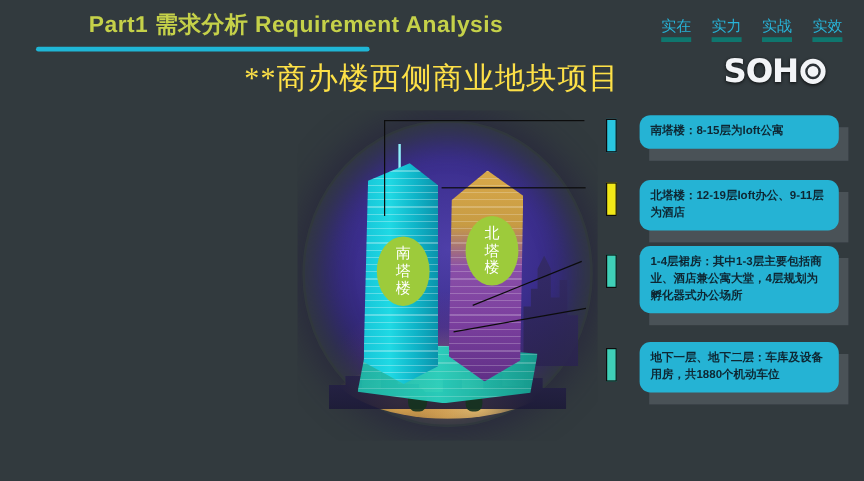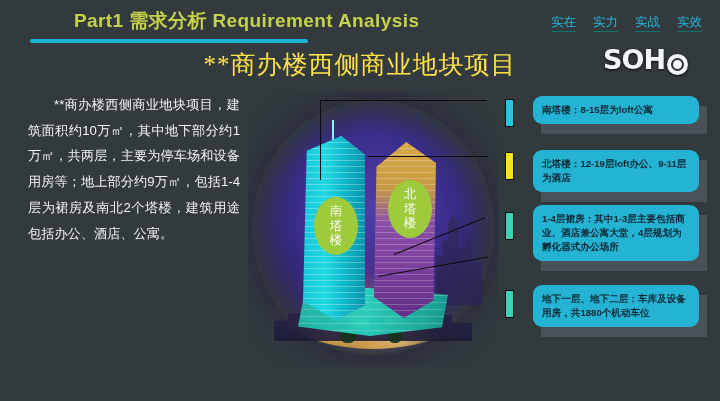--- a/index.html
+++ b/index.html
@@ -19,28 +19,28 @@
   }
   .sec-underline{
     position:absolute;left:30px;top:39px;width:278px;height:4px;
     background:#1fb6d6;border-radius:2px;
   }
   .topnav{
     position:absolute;right:18px;top:16px;
     display:flex;gap:17px;
   }
   .topnav span{
-    font-size:12.5px;color:#27b4d8;border-bottom:1px solid #0f766e;
+    font-size:12.5px;color:#27b4d8;border-bottom:4px solid #0f766e;
     padding-bottom:1px;line-height:1.1;
   }
 
   
   .logo{
     position:absolute;right:32px;top:44px;
-    display:flex;align-items:flex-end;
+    display:flex;align-items:center;
   }
   .logo-text{
     font-size:27px;font-weight:bold;color:#f2f4f7;
     letter-spacing:-1px;font-family:"DejaVu Sans",sans-serif;
     text-shadow:0 1px 3px rgba(0,0,0,.8);
   }
   .logo-o{
     width:21px;height:21px;border-radius:50%;
     background:#f2f4f7;margin-left:2px;
     display:flex;align-items:center;justify-content:center;
@@ -211,21 +211,20 @@
 
   <div class="logo">
     <div class="logo-text">SOH</div>
     <div class="logo-o">
         <i></i>
       </div>
   </div>
 
   <div class="main-heading">**商办楼西侧商业地块项目</div>
 
-  <div class="para">**商办楼西侧商业地块项目，建筑面积约10万㎡，其中地下部分约1万㎡，共两层，主要为停车场和设备用房等；地上部分约9万㎡，包括1-4层为裙房及南北2个塔楼，建筑用途包括办公、酒店、公寓。</div>
 
   <div class="pic">
     <div class="oval"></div>
     <div class="sky-r"></div>
     <div class="city"></div>
     <div class="citybuild"></div>
     <div class="treeA"></div>
     <div class="treeB"></div>
     <div class="podium"></div>
     <div class="tower-s-spire"></div>

